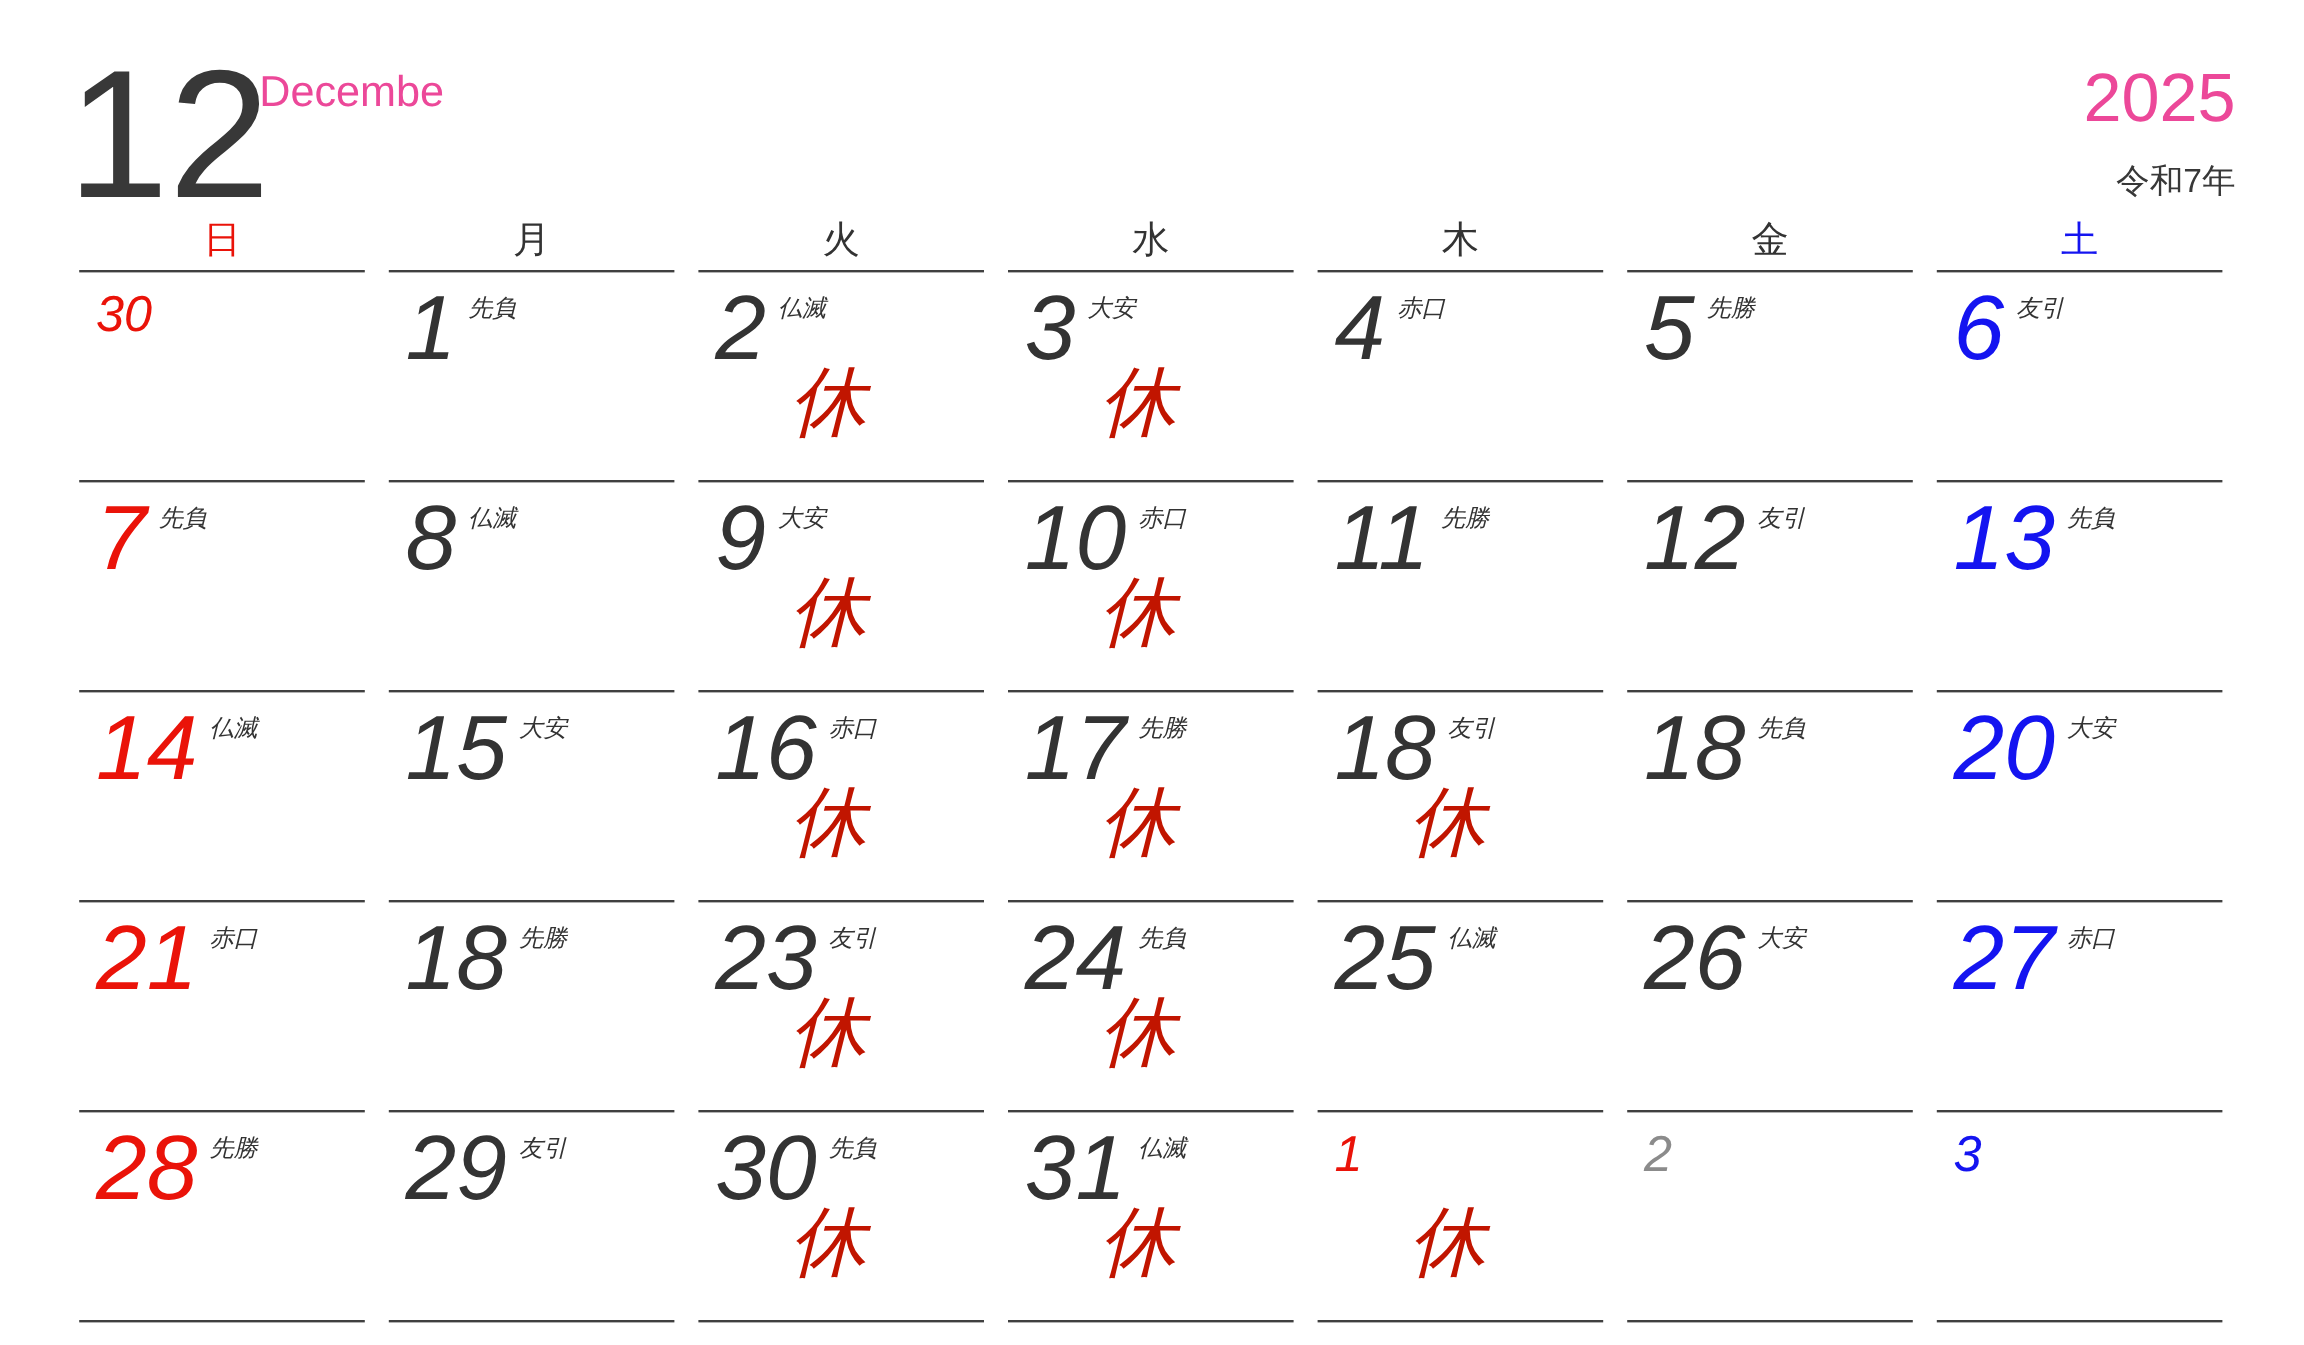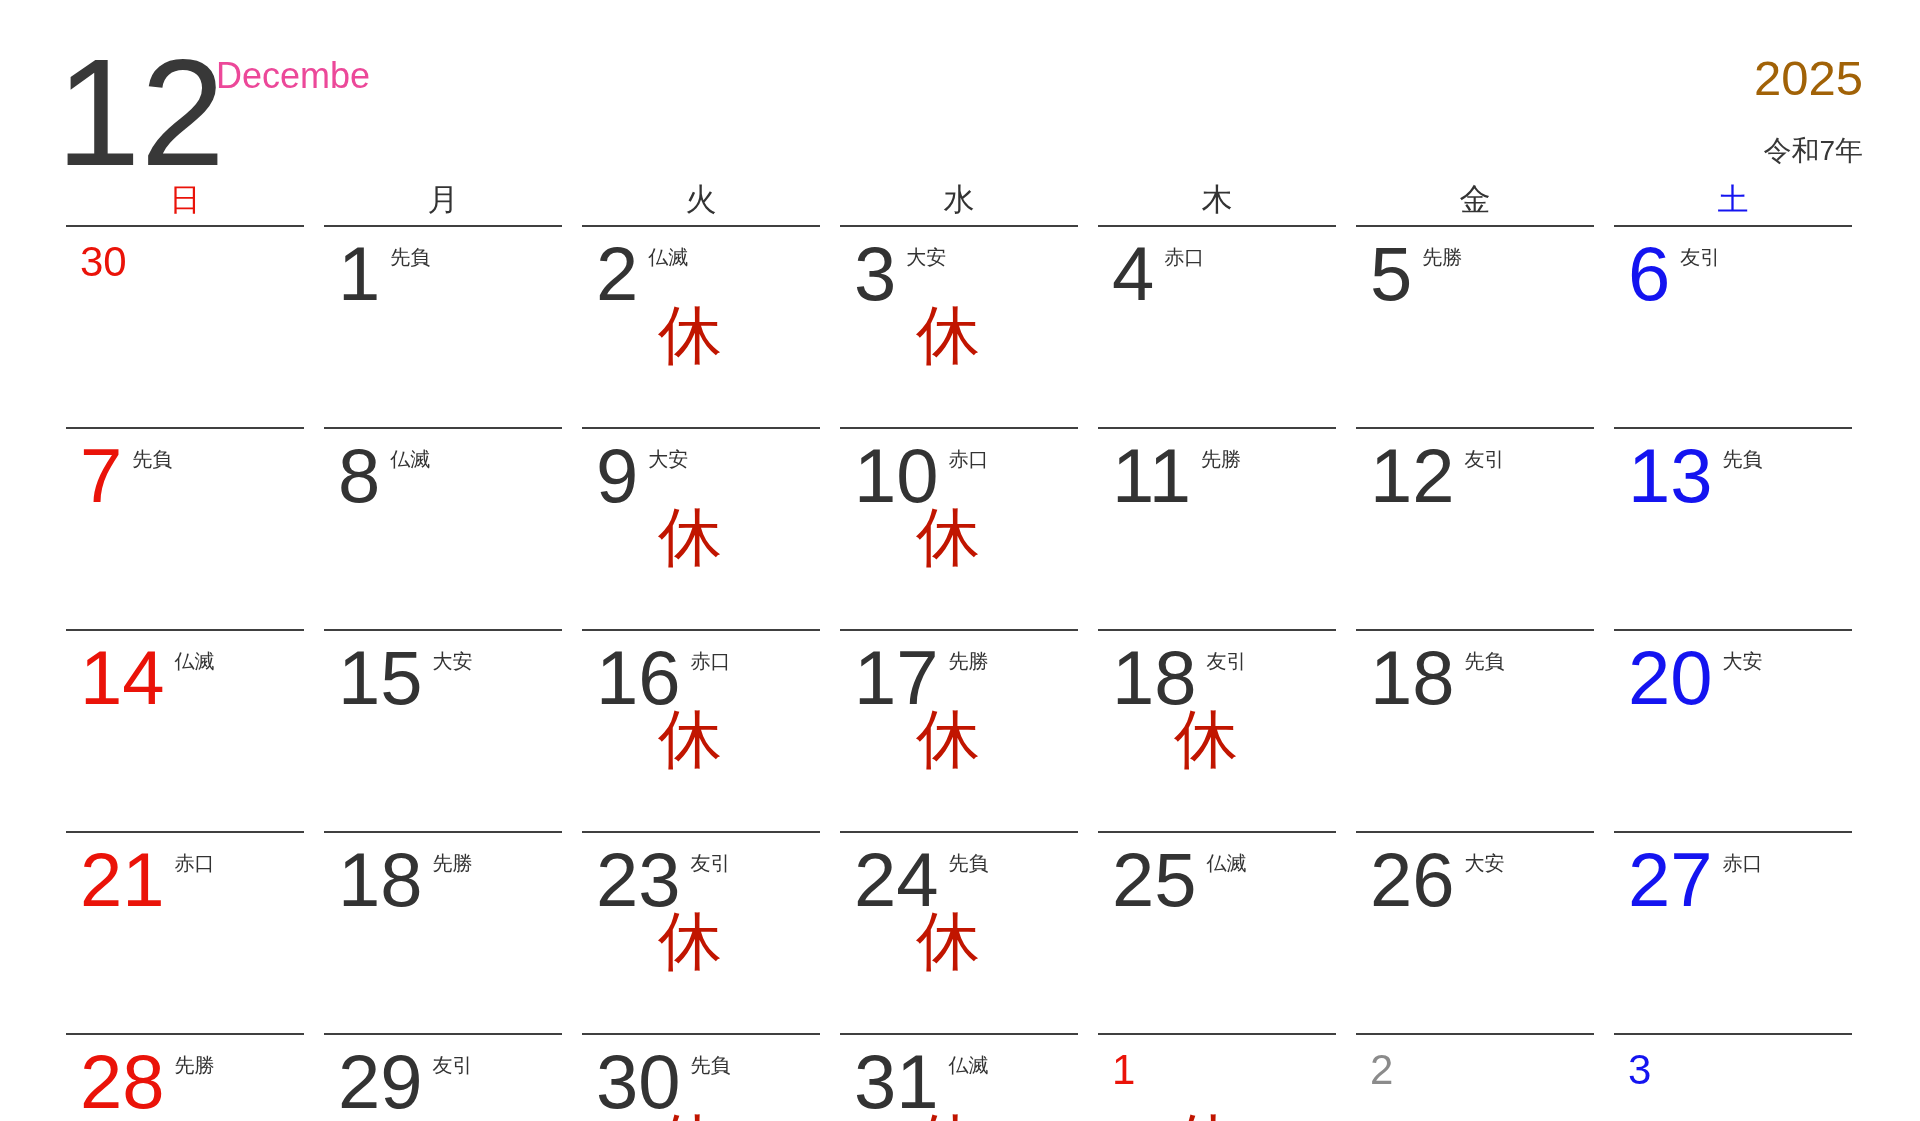--- a/index.html
+++ b/index.html
@@ -5,26 +5,26 @@
   :root{
     --text:#333333; --red:#ea1309; --blue:#1414f0;
     --closed:#c11500; --muted:#8b8b8b; --line:#404040;
   }
   *{margin:0;padding:0;box-sizing:border-box;}
   html,body{width:1920px;height:1121px;background:#ffffff;overflow:hidden;
     font-family:"Liberation Sans","DejaVu Sans",sans-serif;color:var(--text);}
   .topbar{position:relative;height:191px;}
   .month-number{position:absolute;left:56px;top:36px;font-size:152px;line-height:1;color:#383838;}
   .month-name{position:absolute;left:216px;top:58px;font-size:36px;line-height:1;color:#ec4899;}
-  .year-label{position:absolute;right:57px;top:54px;font-size:49px;line-height:1;color:#a16207;}
+  .year-label{position:absolute;right:57px;top:54px;font-size:57px;line-height:1;color:#ec4899;}
   .era-label{position:absolute;right:57px;top:112px;font-size:28px;line-height:1;color:#383838;margin-top:25px;}
   .grid{display:grid;grid-template-columns:repeat(7,238px);column-gap:20px;margin-left:66px;}
   .wd{height:36px;border-bottom:2px solid var(--line);display:flex;align-items:flex-end;
       justify-content:center;font-size:31px;padding-bottom:4px;}
-  .cell{height:202px;border-bottom:2px solid var(--line);position:relative;padding:12px 0 0 14px;}
+  .cell{height:175px;border-bottom:2px solid var(--line);position:relative;padding:12px 0 0 14px;font-style:italic;}
   .date-line{display:flex;align-items:flex-start;}
   .num{font-size:76px;line-height:70px;}
   .cell.small .num{font-size:42px;line-height:46px;}
   .roku{font-size:20px;line-height:1;margin:8px 0 0 10px;color:var(--text);}
   .kyu{position:absolute;left:76px;top:76px;font-size:64px;line-height:1;color:var(--closed);}
   .c-wk{color:var(--text);} .c-sun{color:var(--red);} .c-sat{color:var(--blue);}
   .c-hol{color:var(--red);} .c-mut{color:var(--muted);}
 </style>
 </head>
 <body>

